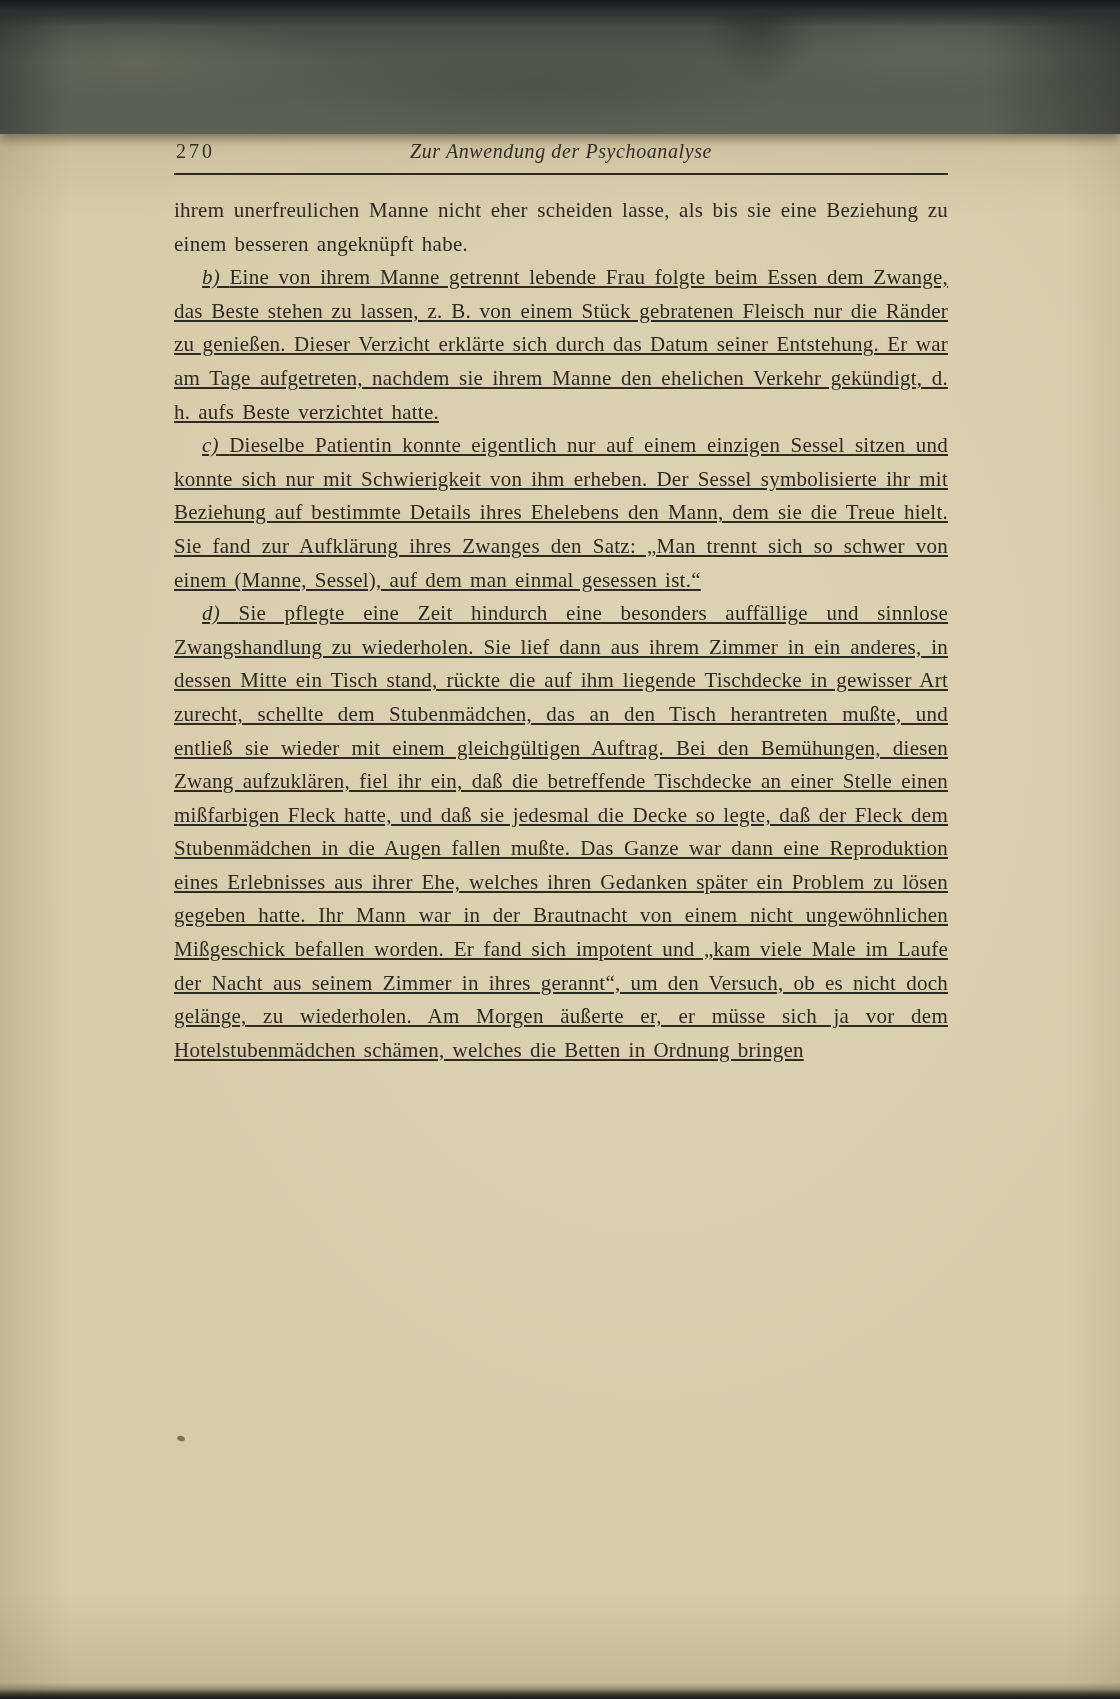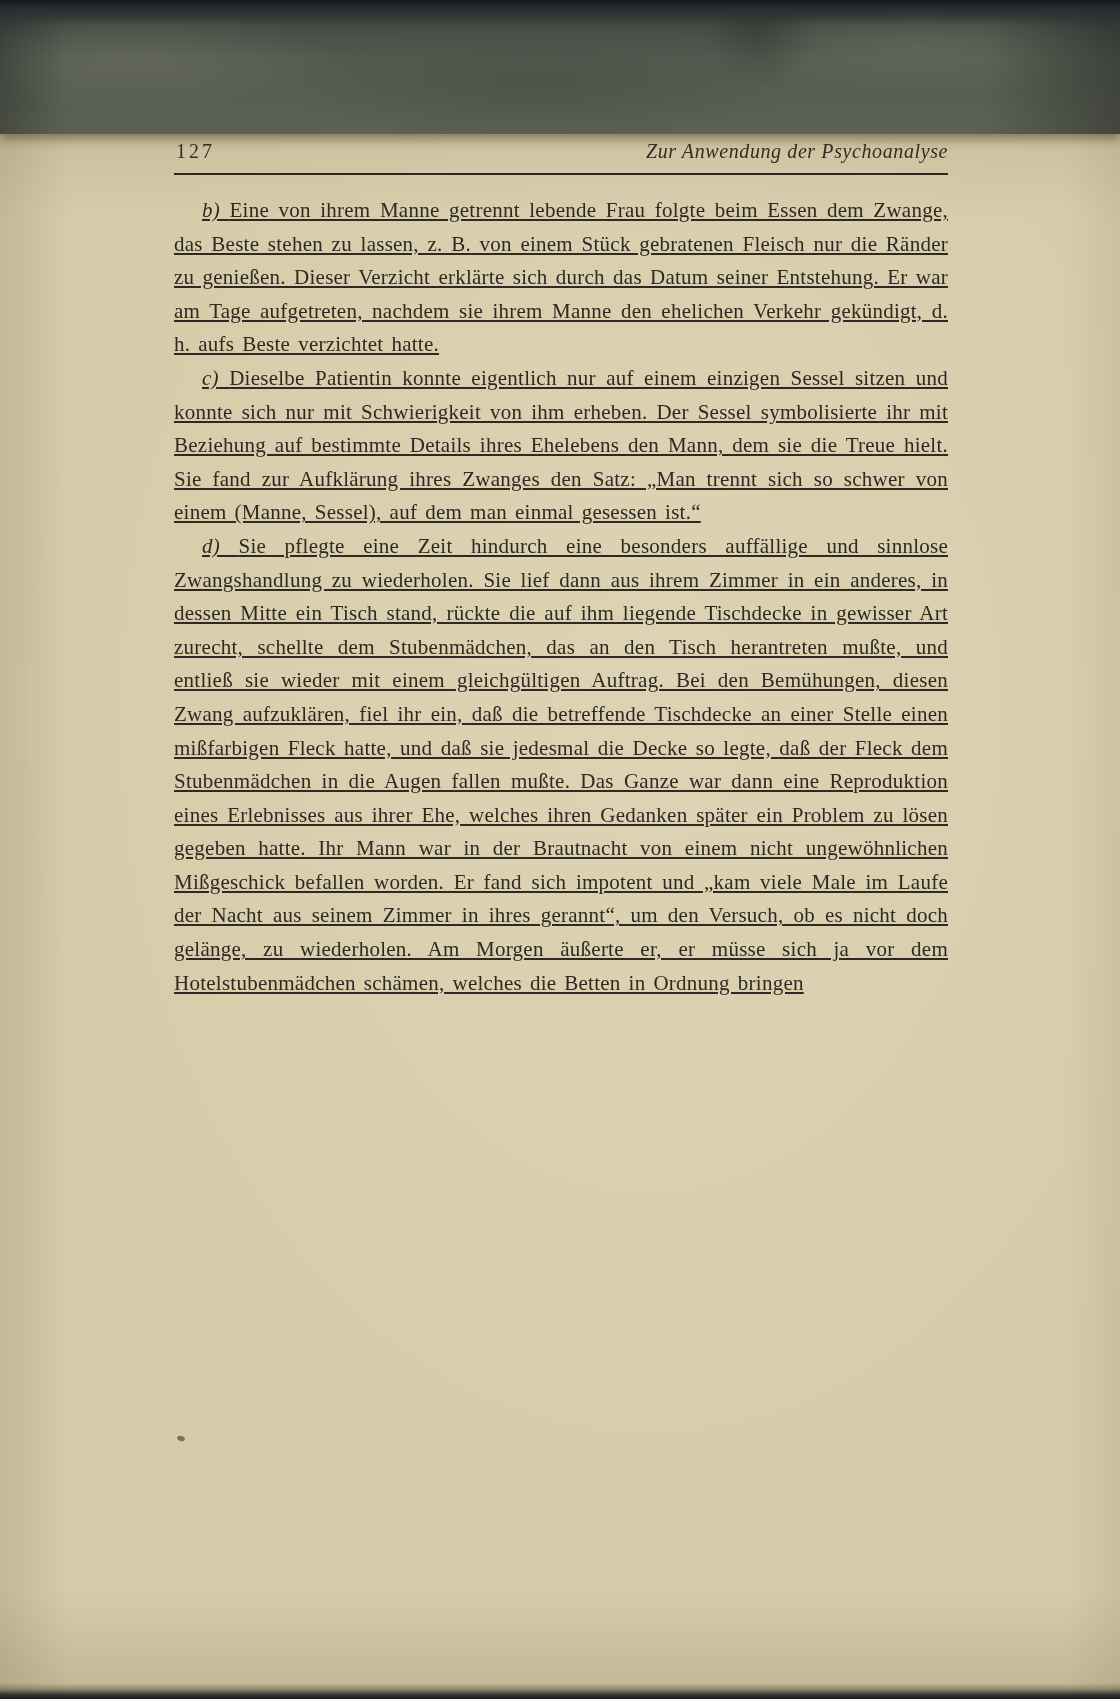--- a/index.html
+++ b/index.html
@@ -79,21 +79,21 @@
   .page-number {
     position: absolute;
     left: 2px;
     top: 0;
     letter-spacing: 3px;
     color: #332e26;
   }
 
   .running-title {
     display: block;
-    text-align: right;
+    text-align: center;
     font-style: italic;
     letter-spacing: 0.6px;
     color: #322d25;
   }
 
   .header-rule {
     margin-top: 7px;
     height: 0;
     border-top: 2.4px solid #2d2921;
   }
@@ -131,28 +131,29 @@
 
 <div class="scan">
 
   <div class="paper-texture"></div>
 
   <div class="scan-top-band"></div>
 
   <div class="page-content">
 
     <header class="page-header">
-      <span class="page-number">127</span>
+      <span class="page-number">270</span>
       <span class="running-title">Zur Anwendung der Psychoanalyse</span>
     </header>
 
     <div class="header-rule"></div>
 
     <main class="page-body">
 
+      <p class="para"><span>ihrem unerfreulichen Manne nicht eher scheiden lasse, als bis sie eine Beziehung zu einem besseren angeknüpft habe.</span></p>
 
       <p class="para indent"><span class="item-lead">b)</span> <span>Eine von ihrem Manne getrennt lebende Frau folgte beim Essen dem Zwange, das Beste stehen zu lassen, z. B. von einem Stück gebratenen Fleisch nur die Ränder zu genießen. Dieser Verzicht erklärte sich durch das Datum seiner Entstehung. Er war am Tage aufgetreten, nachdem sie ihrem Manne den ehelichen Verkehr gekündigt, d. h. aufs Beste verzichtet hatte.</span></p>
 
       <p class="para indent"><span class="item-lead">c)</span> <span>Dieselbe Patientin konnte eigentlich nur auf einem einzigen Sessel sitzen und konnte sich nur mit Schwierigkeit von ihm erheben. Der Sessel symbolisierte ihr mit Beziehung auf bestimmte Details ihres Ehelebens den Mann, dem sie die Treue hielt. Sie fand zur Aufklärung ihres Zwanges den Satz: „Man trennt sich so schwer von einem (Manne, Sessel), auf dem man einmal gesessen ist.“</span></p>
 
       <p class="para indent"><span class="item-lead">d)</span> <span>Sie pflegte eine Zeit hindurch eine besonders auffällige und sinnlose Zwangshandlung zu wiederholen. Sie lief dann aus ihrem Zimmer in ein anderes, in dessen Mitte ein Tisch stand, rückte die auf ihm liegende Tischdecke in gewisser Art zurecht, schellte dem Stubenmädchen, das an den Tisch herantreten mußte, und entließ sie wieder mit einem gleichgültigen Auftrag. Bei den Bemühungen, diesen Zwang aufzuklären, fiel ihr ein, daß die betreffende Tischdecke an einer Stelle einen mißfarbigen Fleck hatte, und daß sie jedesmal die Decke so legte, daß der Fleck dem Stubenmädchen in die Augen fallen mußte. Das Ganze war dann eine Reproduktion eines Erlebnisses aus ihrer Ehe, welches ihren Gedanken später ein Problem zu lösen gegeben hatte. Ihr Mann war in der Brautnacht von einem nicht ungewöhnlichen Mißgeschick befallen worden. Er fand sich impotent und „kam viele Male im Laufe der Nacht aus seinem Zimmer in ihres gerannt“, um den Versuch, ob es nicht doch gelänge, zu wiederholen. Am Morgen äußerte er, er müsse sich ja vor dem Hotelstubenmädchen schämen, welches die Betten in Ordnung bringen</span></p>
 
     </main>
   </div>
 

